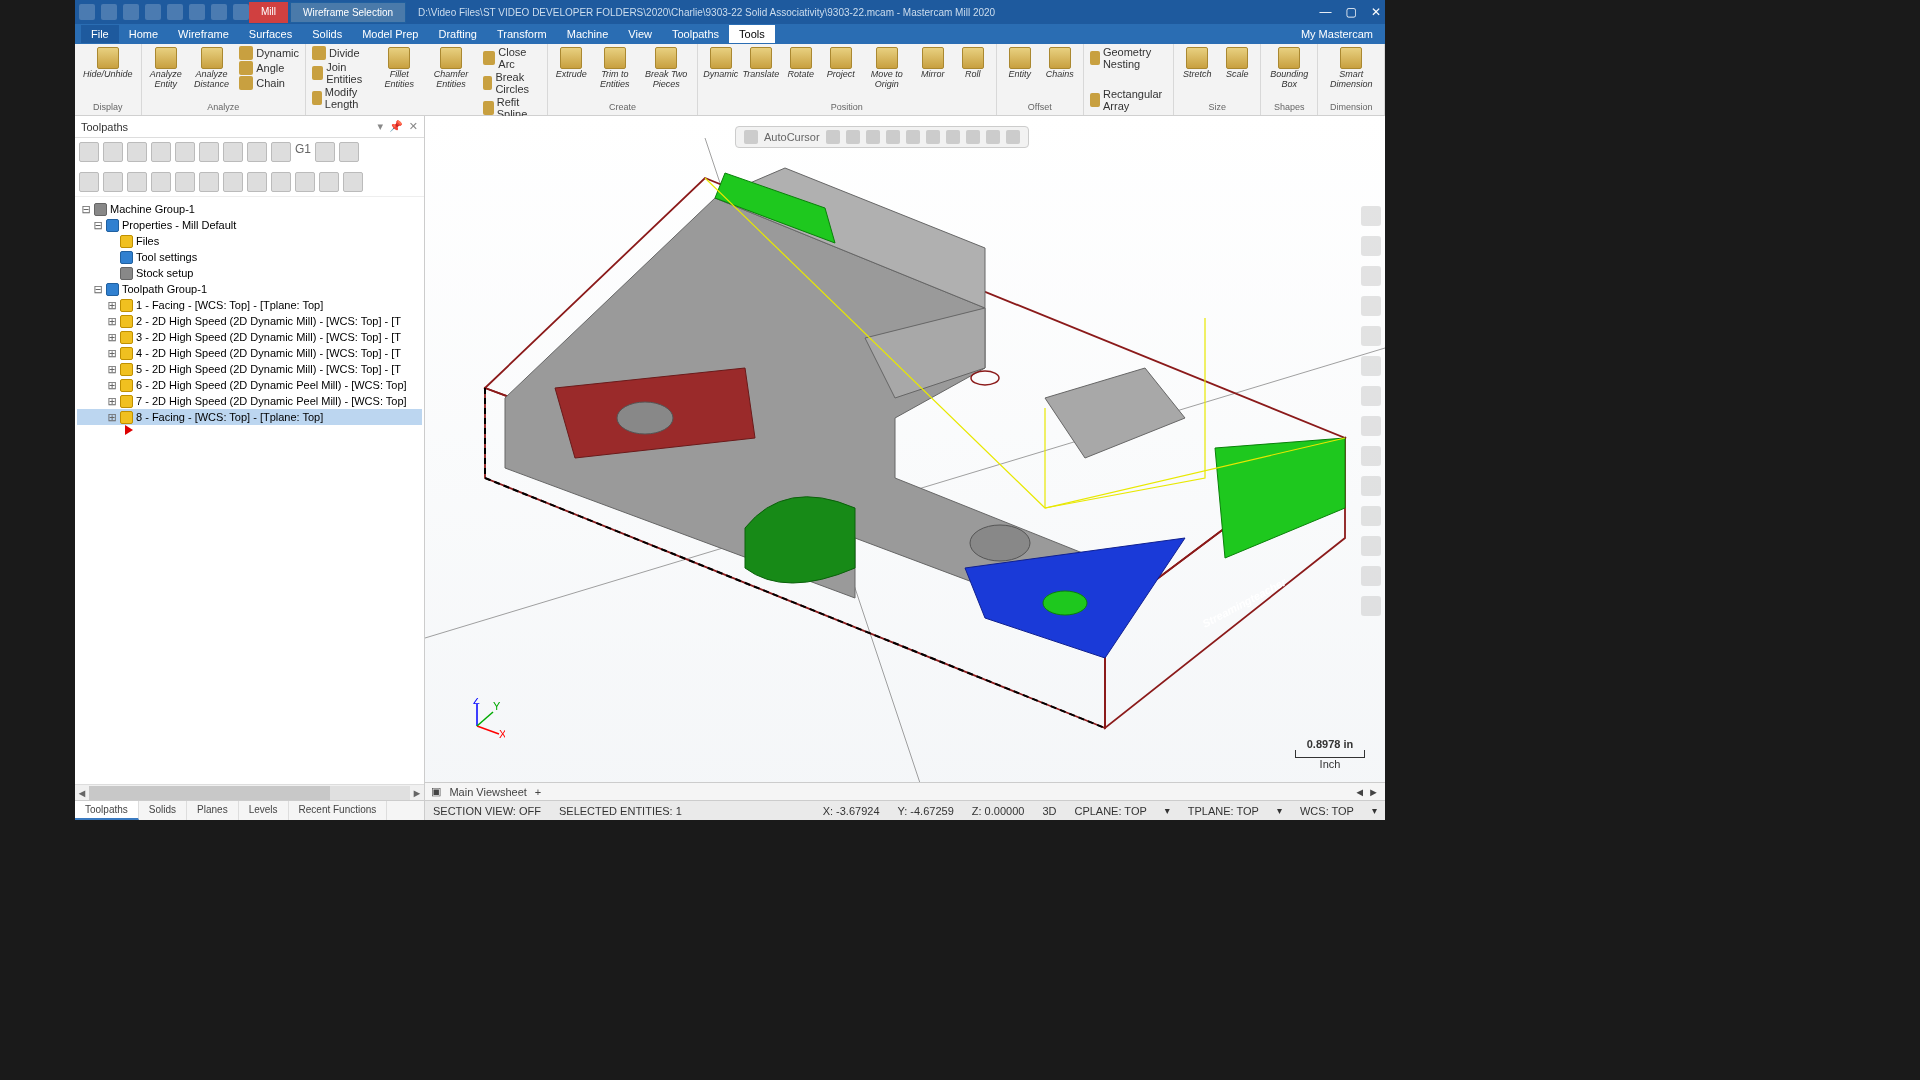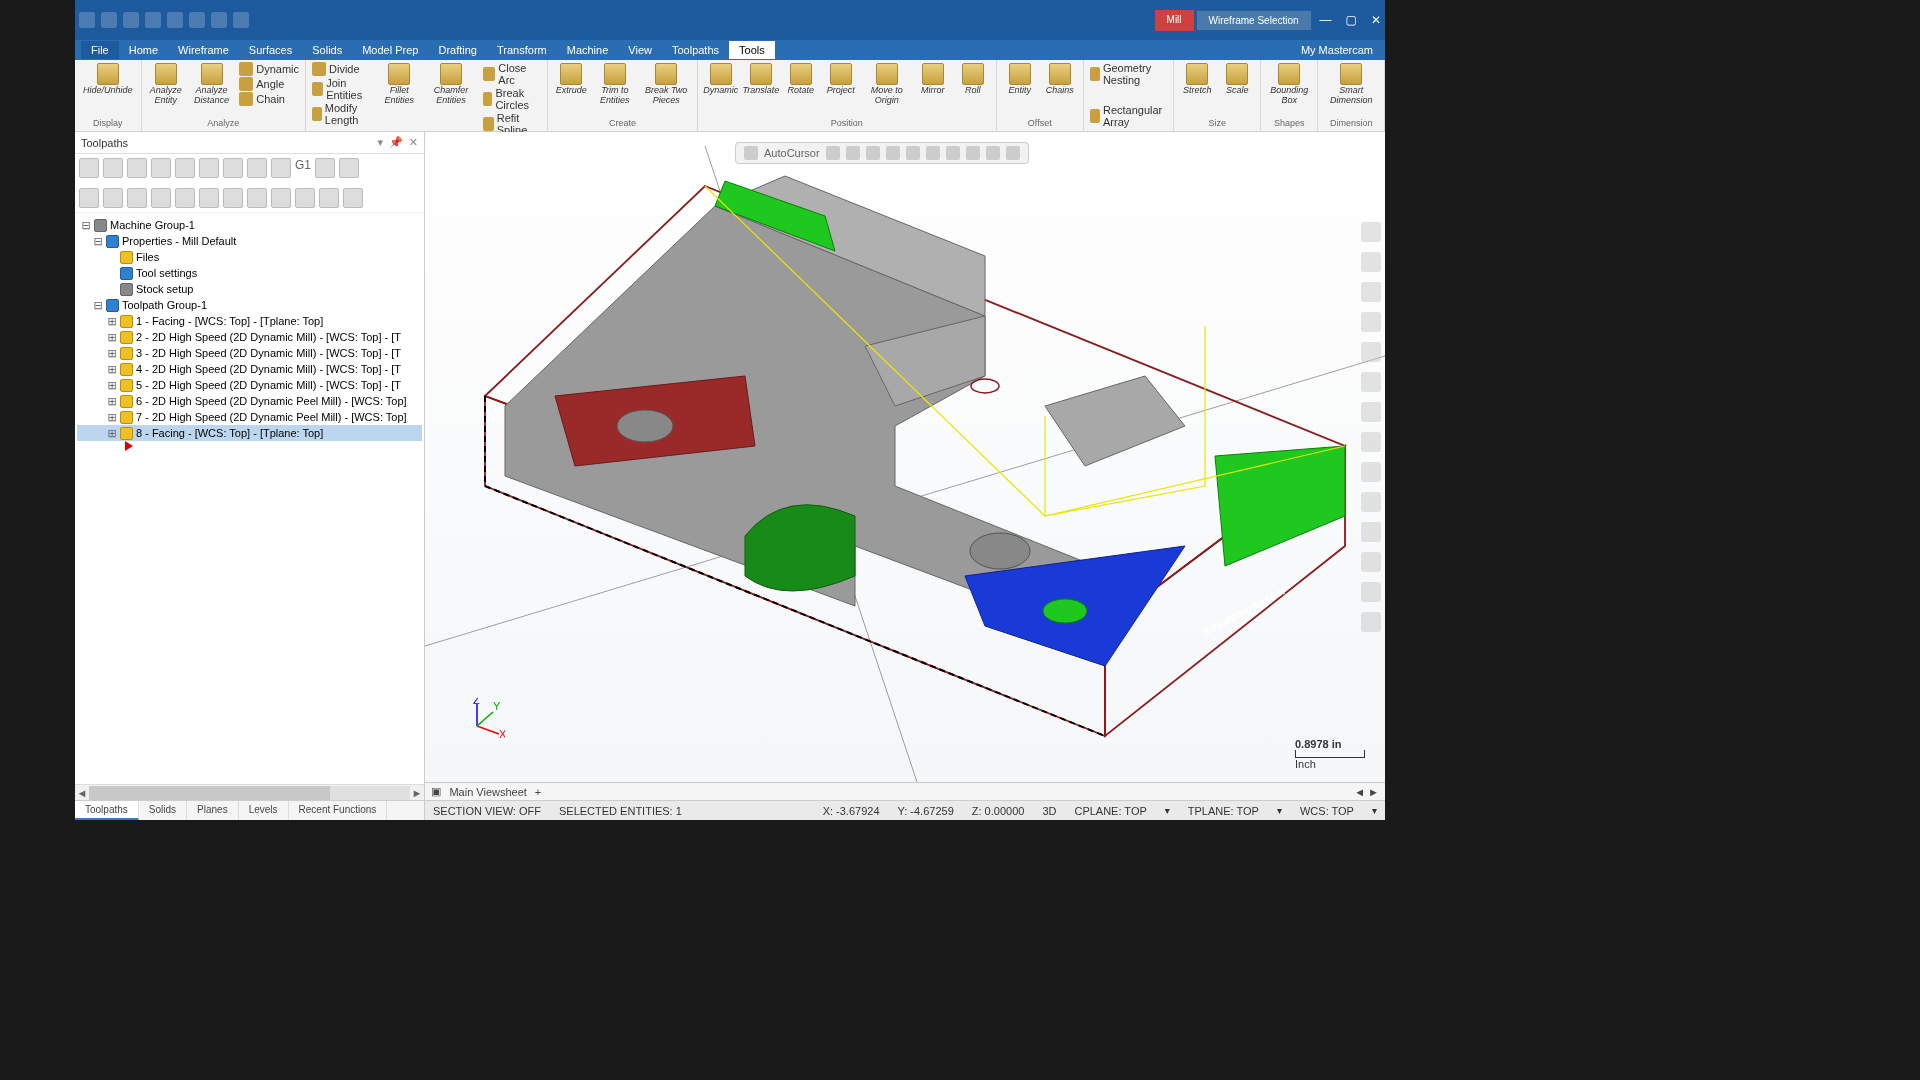--- a/index.html
+++ b/index.html
@@ -1,20 +1,20 @@
 <!DOCTYPE html>
 <html><head>
 <meta charset="utf-8">
 <style>
 * { margin: 0; padding: 0; box-sizing: border-box; font-family: "Segoe UI", Tahoma, sans-serif; font-size: 11px; }
 body { background: #1a1a1a; width: 1920px; height: 1080px; position: relative; overflow: hidden; }
 .app { position: absolute; left: 75px; top: 0; width: 1310px; height: 820px; background: #fff; display: flex; flex-direction: column; }
 
 
-.titlebar { background: #1e5a9e; height: 40px; display: flex; align-items: center; color: #fff; padding: 0 4px; }
+.titlebar { background: #1e5a9e; height: 24px; display: flex; align-items: center; color: #fff; padding: 0 4px; }
 .qat { display: flex; gap: 6px; align-items: center; }
 .qat-icon { width: 16px; height: 16px; background: rgba(255,255,255,0.2); border-radius: 2px; }
 .title-tabs { margin-left: auto; display: flex; gap: 2px; }
 .title-tab { padding: 4px 12px; font-size: 10px; }
 .title-tab.red { background: #d04040; color: #fff; }
 .title-tab.blue { background: #4a7aaa; color: #fff; }
 .title-path { color: #cde; font-size: 10px; margin-left: 12px; flex: 1; }
 .win-controls { display: flex; gap: 14px; margin-left: 8px; }
 .win-btn { color: #fff; cursor: pointer; font-size: 12px; }
 
@@ -65,21 +65,21 @@
 .btab { padding: 3px 10px; font-size: 10px; border-right: 1px solid #ddd; cursor: pointer; color: #444; }
 .btab.active { background: #fff; border-bottom: 2px solid #3a7ac0; }
 
 
 .viewport { flex: 1; background: linear-gradient(#fff,#f4f6f8); position: relative; overflow: hidden; }
 .viewport svg { width: 100%; height: 100%; }
 .float-toolbar { position: absolute; top: 10px; left: 310px; background: rgba(240,240,240,0.85); border: 1px solid #ccc; border-radius: 4px; padding: 3px 8px; display: flex; gap: 6px; align-items: center; font-size: 10px; color: #666; }
 .ft-ico { width: 14px; height: 14px; background: #ccc; border-radius: 2px; }
 .side-toolbar { position: absolute; right: 4px; top: 90px; display: flex; flex-direction: column; gap: 10px; }
 .side-ico { width: 20px; height: 20px; background: rgba(200,200,200,0.5); border-radius: 3px; }
-.scale-ruler { position: absolute; right: 20px; bottom: 50px; text-align: left; font-size: 10px; color: #333; }
+.scale-ruler { position: absolute; right: 20px; bottom: 50px; text-align: center; font-size: 10px; color: #333; }
 .scale-ruler .bar { width: 70px; height: 8px; border: 1px solid #333; border-top: none; }
 .gnomon { position: absolute; left: 40px; bottom: 80px; font-size: 9px; }
 
 
 .vsheet { position: absolute; bottom: 20px; left: 0; right: 0; height: 18px; border-top: 1px solid #ccc; background: #f5f5f5; display: flex; align-items: center; padding: 0 6px; gap: 8px; font-size: 10px; color: #444; }
 .statusbar { position: absolute; bottom: 0; left: 0; right: 0; height: 20px; background: #eaeaea; border-top: 1px solid #ccc; display: flex; align-items: center; padding: 0 8px; gap: 18px; font-size: 10px; color: #333; }
 .statusbar .sp { margin-left: auto; }
 </style>
 </head>
 <body>
@@ -94,20 +94,21 @@
       <div class="qat-icon"></div>
       <div class="qat-icon"></div>
       <div class="qat-icon"></div>
       <div class="qat-icon"></div>
       <div class="qat-icon"></div>
     </div>
     <div class="title-tabs">
       <div class="title-tab red">Mill</div>
       <div class="title-tab blue">Wireframe Selection</div>
     </div>
+    <div class="title-path">D:\Video Files\ST VIDEO DEVELOPER FOLDERS\2020\Charlie\9303-22 Solid Associativity\9303-22.mcam - Mastercam Mill 2020</div>
     <div class="win-controls">
       <span class="win-btn">—</span>
       <span class="win-btn">▢</span>
       <span class="win-btn">✕</span>
     </div>
   </div>
 
   <div class="menutabs">
     <div class="menutab file">File</div>
     <div class="menutab">Home</div>

